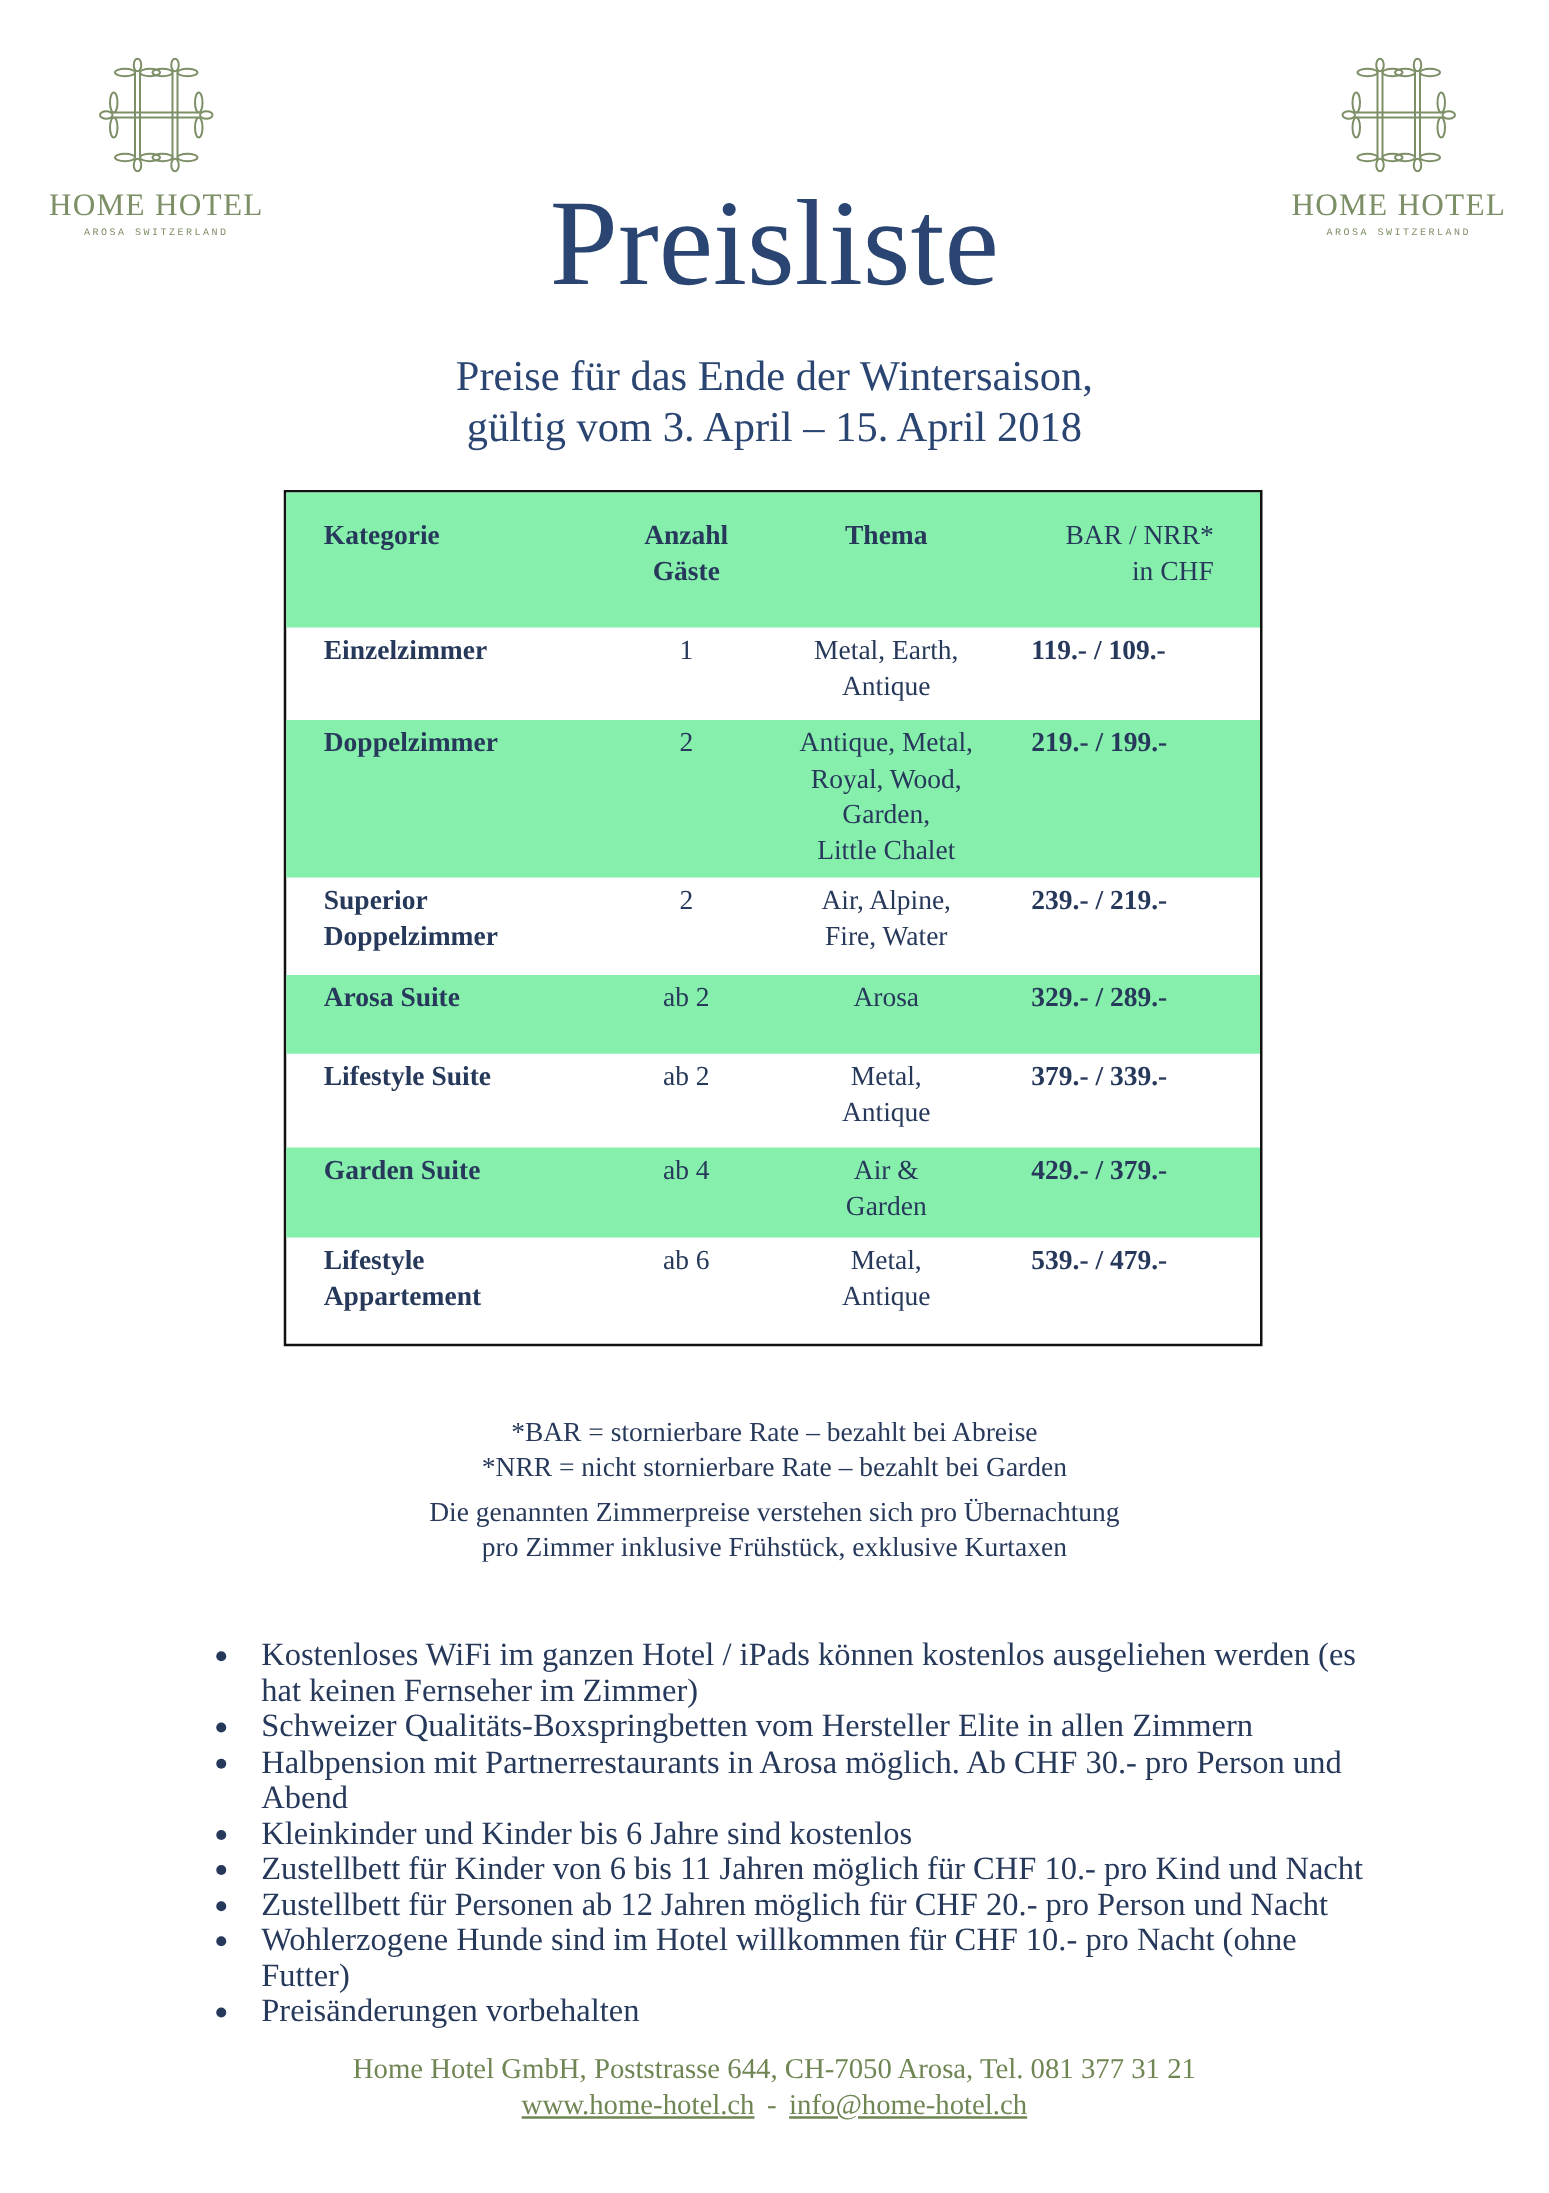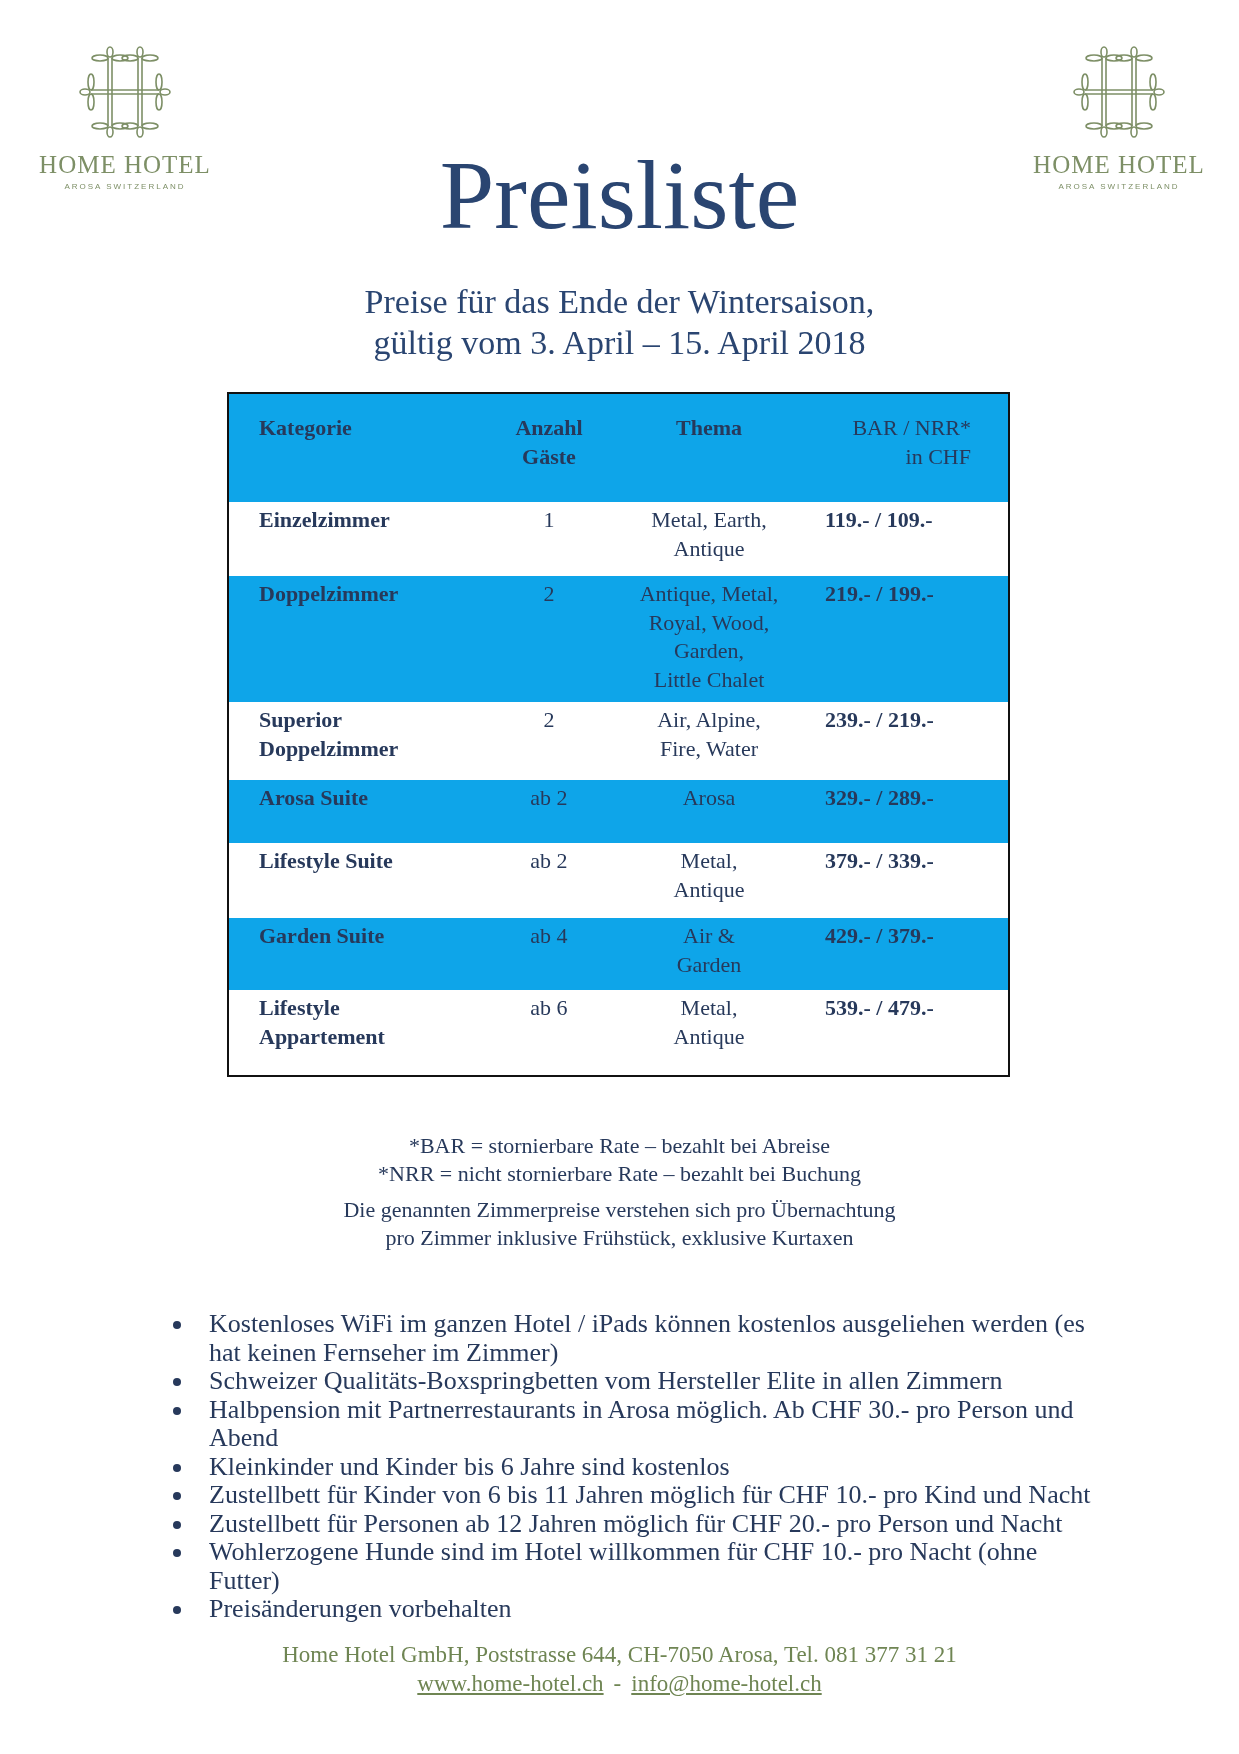--- a/index.html
+++ b/index.html
@@ -3,35 +3,35 @@
 <meta charset="utf-8">
 <style>
   html, body { margin: 0; padding: 0; background: #ffffff; }
   body { width: 1239px; height: 1754px; position: relative; overflow: hidden;
          font-family: "Liberation Serif", "DejaVu Serif", serif; color: #26395c; }
 
   
   .logo { position: absolute; width: 190px; text-align: center; color: #7d8f66; }
   .logo svg { display: block; margin: 0 auto; }
   .logo-name { font-family: "Liberation Serif", serif; font-size: 25px; letter-spacing: 1px; line-height: 26px; margin-top: 12px; }
-  .logo-sub { font-family: Liberation Sans, sans-serif; font-size: 8px; letter-spacing: 2px; line-height: 10px; margin-top: 4px; }
+  .logo-sub { font-family: Liberation Mono, monospace; font-size: 8px; letter-spacing: 2px; line-height: 10px; margin-top: 4px; }
   #logo-left { left: 30px; top: 44px; }
   #logo-right { left: 1024px; top: 44px; }
 
   .title { position: absolute; left: 0; width: 1239px; top: 140px; text-align: center;
            font-size: 98px; line-height: 110px; color: #2a4571; }
   .subtitle { position: absolute; left: 0; width: 1239px; top: 281px; text-align: center;
               font-size: 34px; line-height: 41px; color: #2a4571; }
   .subtitle div { white-space: nowrap; }
 
   
   .price-table { position: absolute; left: 227px; top: 392px; width: 783px; height: 685px;
                  border: 2px solid #111; box-sizing: border-box; }
   .trow { position: absolute; left: 0; width: 779px; }
-  .trow.green { background: #0ea5e9; font-family: Liberation Serif, serif; }
+  .trow.green { background: #86efac; font-family: Liberation Serif, serif; }
   .cell { position: absolute; top: 0; font-size: 22px; line-height: 28.5px; color: #27395b; }
   .c-kat { left: 30px; width: 230px; font-weight: bold; }
   .c-anz { left: 260px; width: 120px; text-align: center; }
   .c-thema { left: 400px; width: 160px; text-align: center; }
   .c-price { left: 596px; width: 170px; font-weight: bold; }
   .hdr .c-anz, .hdr .c-thema { font-weight: bold; }
   .hdr .c-price { font-weight: normal; text-align: right; left: 552px; width: 190px; }
   .cell div { white-space: nowrap; }
 
   .note { position: absolute; left: 0; width: 1239px; text-align: center; font-size: 22px; line-height: 28px; color: #27395b; }
@@ -199,21 +199,21 @@
           <div>Metal,</div>
           <div>Antique</div>
         </div>
         <div class="cell c-price" style="top: 4px;">539.- / 479.-</div>
       </div>
     </div>
 </div>
 
 <div class="note" style="top:1132px;">
   <div>*BAR = stornierbare Rate – bezahlt bei Abreise</div>
-  <div>*NRR = nicht stornierbare Rate – bezahlt bei Buchung</div>
+  <div>*NRR = nicht stornierbare Rate – bezahlt bei Garden</div>
 </div>
 
 <div class="note" style="top:1196px;text-align:center;">
   <div>Die genannten Zimmerpreise verstehen sich pro Übernachtung</div>
   <div>pro Zimmer inklusive Frühstück, exklusive Kurtaxen</div>
 </div>
 
 <ul class="bullets" id="bullets">
     <li><span class="dot"></span><span>Kostenloses WiFi im ganzen Hotel / iPads können kostenlos ausgeliehen werden (es hat keinen Fernseher im Zimmer)</span></li>
     <li><span class="dot"></span><span>Schweizer Qualitäts-Boxspringbetten vom Hersteller Elite in allen Zimmern</span></li>

